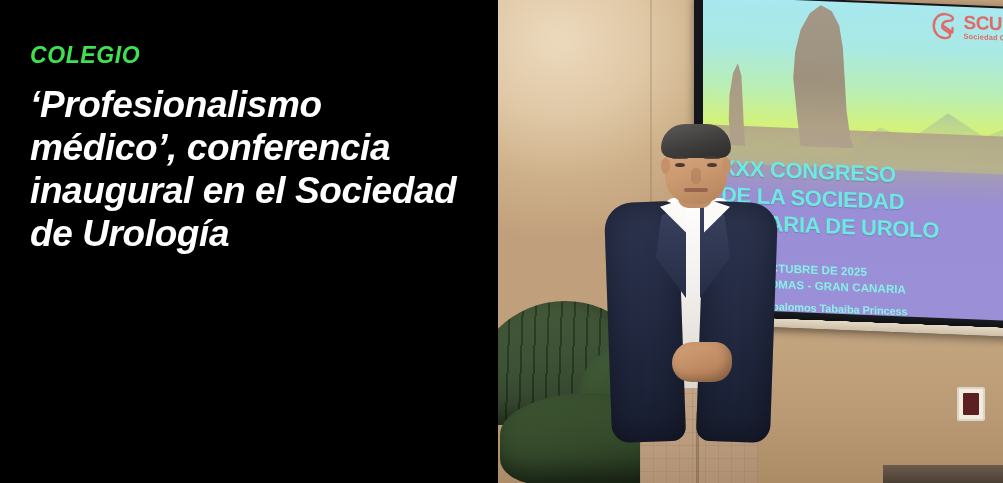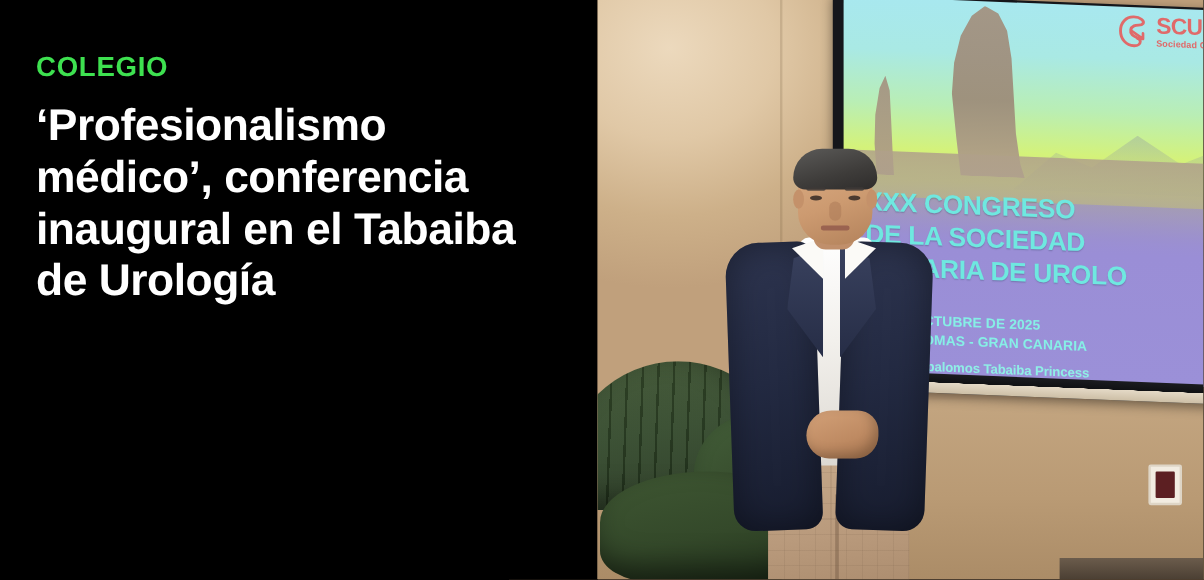--- a/index.html
+++ b/index.html
@@ -23,20 +23,21 @@
 
   
   .left-panel {
     position: absolute;
     left: 0; top: 0;
     width: 498px;
     height: 374px;
     background: #000000;
     box-sizing: border-box;
     padding: 44px 34px 0 30px;
+    font-style: italic;
   }
   .kicker {
     font-size: 23px;
     font-weight: 700;
     letter-spacing: 0.6px;
     color: #3ee150;
     line-height: 1;
     margin: 0 0 17px 0;
     font-family: "Liberation Sans", sans-serif;
   }
@@ -362,21 +363,21 @@
     background: linear-gradient(180deg, #6b5c4c 0%, #4b3f33 100%);
   }
 </style>
 </head>
 <body>
 
 <div class="stage">
 
   <div class="left-panel">
     <div class="kicker">COLEGIO</div>
-    <h1 class="headline">‘Profesionalismo médico’, conferencia inaugural en el Tabaiba de Urología</h1>
+    <h1 class="headline">‘Profesionalismo médico’, conferencia inaugural en el Sociedad de Urología</h1>
   </div>
 
   <div class="photo">
 
     <div class="wall"></div>
     <div class="wall-lower"></div>
     <div class="wall-seam"></div>
 
     <div class="screen-wrap">
       <div class="screen-bezel"></div>

